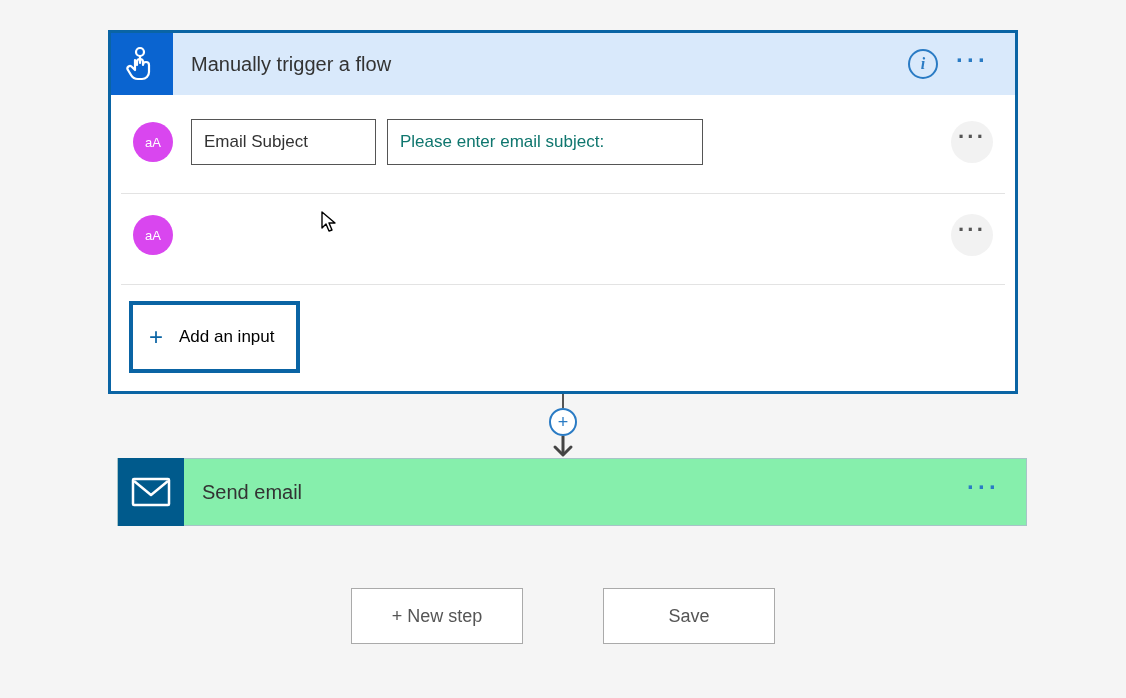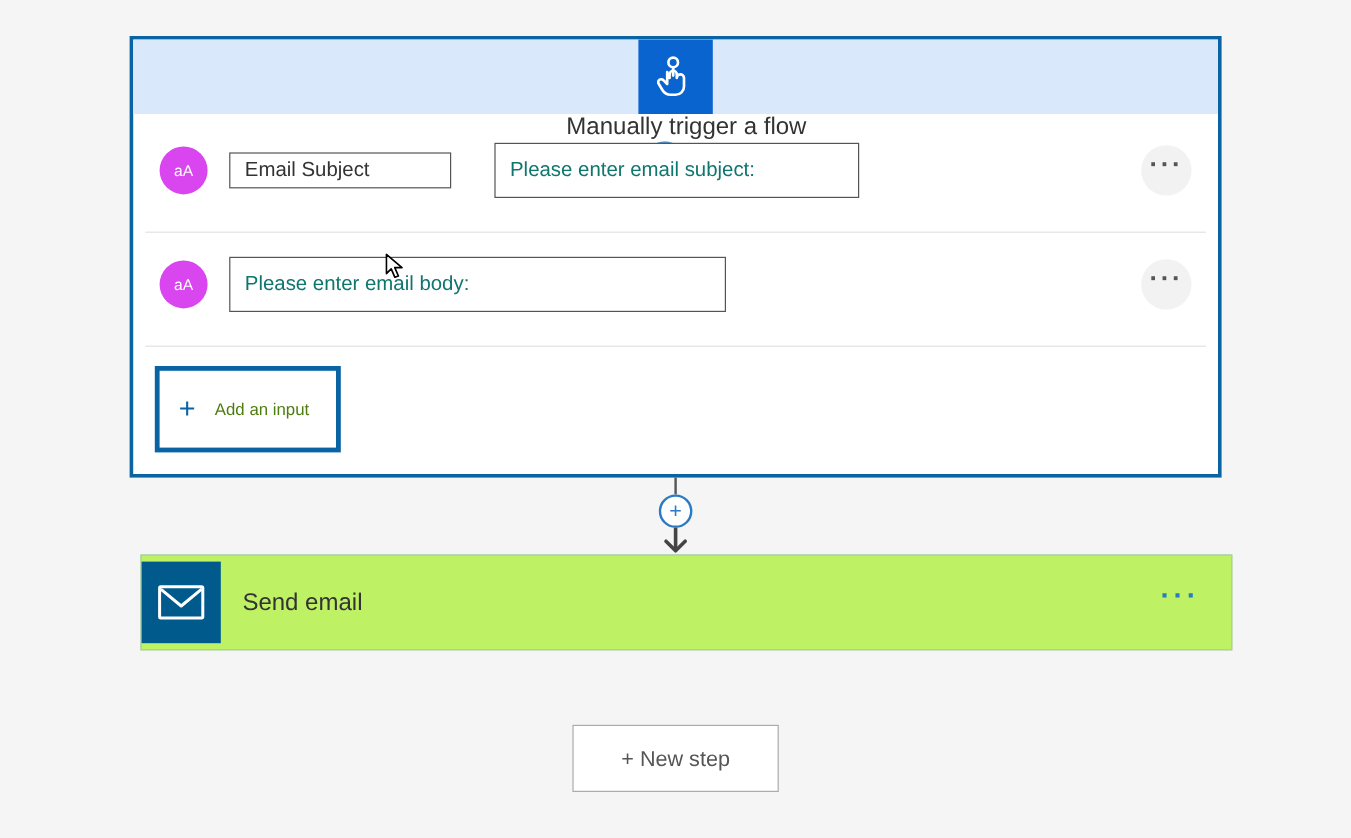--- a/index.html
+++ b/index.html
@@ -25,21 +25,20 @@
     .trigger-card {
       width: 910px;
       background: #fff;
       border: 3px solid #0a64a4;
     }
     .trigger-header {
       display: flex;
       align-items: center;
       background: #d9e9fb;
       height: 62px;
-      flex-direction: column;
     }
     .trigger-icon-box {
       width: 62px;
       height: 62px;
       background: #0a64d0;
       display: flex;
       align-items: center;
       justify-content: center;
       flex-shrink: 0;
     }
@@ -95,26 +94,26 @@
       flex-shrink: 0;
       margin-right: 18px;
       margin-left: 4px;
     }
     .aa-text {
       color: #fff;
       font-size: 13px;
     }
     .name-input {
       width: 185px;
-      height: 30px;
+      height: 46px;
       border: 1px solid #555;
       font-size: 17px;
       padding: 0 12px;
       color: #333;
-      margin-right: 36px;
+      margin-right: 11px;
       outline: none;
       font-family: inherit;
     }
     .prompt-input {
       flex: 1;
       height: 46px;
       max-width: 496px;
       border: 1px solid #555;
       font-size: 17px;
       padding: 0 12px;
@@ -156,22 +155,22 @@
       cursor: pointer;
       background: #fff;
     }
     .plus-glyph {
       color: #0a64a4;
       font-size: 24px;
       margin-right: 16px;
       font-weight: 400;
     }
     .add-input-label {
-      font-size: 14px;
-      color: #4d7c0f;
+      font-size: 17px;
+      color: #000000;
       text-align: center;
     }
     
     .connector {
       width: 2px;
       height: 14px;
       background: #555;
     }
     .plus-circle {
       width: 28px;
@@ -187,25 +186,25 @@
       font-weight: 400;
       cursor: pointer;
       line-height: 10px;
     }
     .arrow-down svg {
       display: block;
     }
     
     .email-card {
       width: 910px;
-      background: #bef264;
+      background: #86efac;
       border: 1px solid #a7c4c7;
       display: flex;
       align-items: center;
-      height: 80px;
+      height: 68px;
       margin-left: 18px;
     }
     .email-icon-box {
       width: 66px;
       height: 68px;
       background: #005a8c;
       display: flex;
       align-items: center;
       justify-content: center;
       flex-shrink: 0;
@@ -283,21 +282,20 @@
         <input class="prompt-input" value="Please enter email subject:" style="">
         <div class="row-ellipsis-wrap">
           <div class="row-ellipsis">···</div>
         </div>
       </div>
 
       <div class="input-row">
         <div class="aa-badge">
           <span class="aa-text">aA</span>
         </div>
-        <input class="prompt-input" value="Please enter email body:" style="">
         <div class="row-ellipsis-wrap">
           <div class="row-ellipsis">···</div>
         </div>
       </div>
 
       <div class="add-input-row">
         <div class="add-input-btn">
           <span class="plus-glyph">+</span>
           <span class="add-input-label">Add an input</span>
         </div>
@@ -323,20 +321,21 @@
         <rect x="2" y="2" width="36" height="26" rx="1" fill="none" stroke="#fff" stroke-width="2.5"></rect>
         <path d="M3 4 L20 18 L37 4" fill="none" stroke="#fff" stroke-width="2.5" stroke-linejoin="round"></path>
       </svg>
     </div>
     <div class="email-title">Send email</div>
     <div class="email-ellipsis">···</div>
   </div>
 
   <div class="footer">
     <div class="footer-btn">+ New step</div>
+    <div class="footer-btn">Save</div>
   </div>
 
 </div>
 
 <div class="cursor">
   <svg width="18" height="22" viewBox="0 0 18 22">
     <path d="M1 1 L1 17 L5 13 L8 20 L11 19 L8 12 L14 12 Z" fill="#fff" stroke="#000" stroke-width="1.4" stroke-linejoin="round"></path>
   </svg>
 </div>
 

